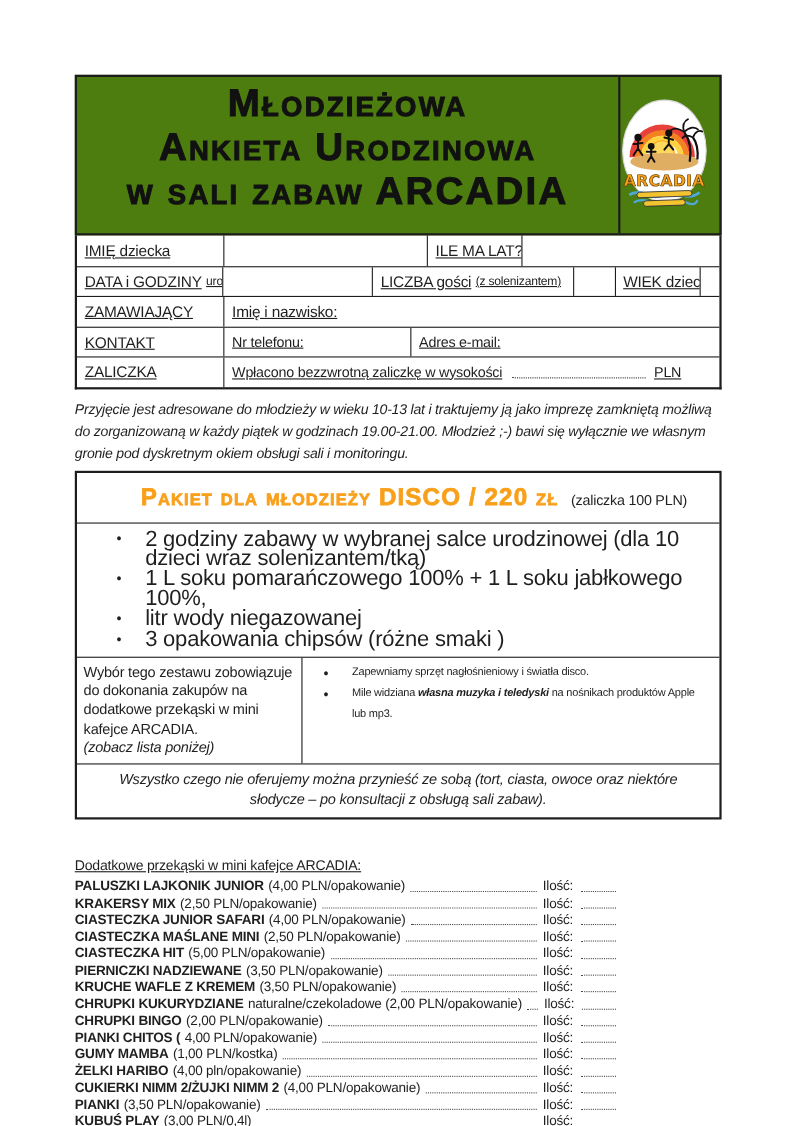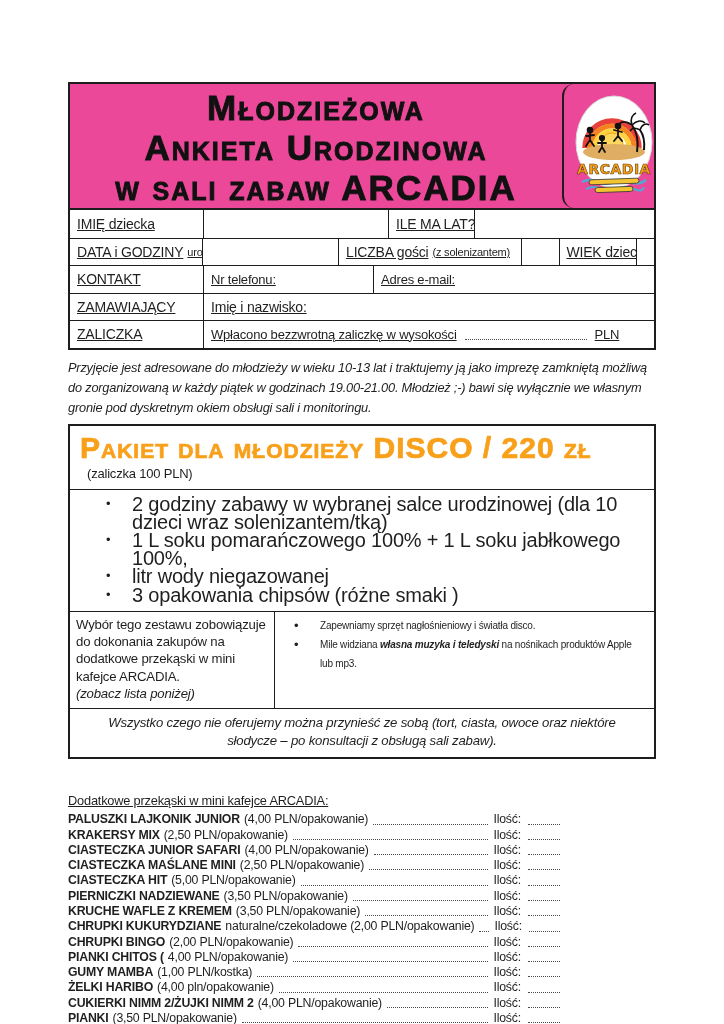--- a/index.html
+++ b/index.html
@@ -6,35 +6,35 @@
   html,body { width: 724px; height: 1024px; }
   body {
     background: #ffffff;
     font-family: "Liberation Sans", sans-serif;
     color: #1f1f1f;
     position: relative;
   }
   .content { position: absolute; left: 68px; top: 68px; width: 588px; }
 
   
-  .header-box { display: flex; border: 2px solid #1d1d1d; height: 128px; background: #ec4899; margin-top: 14px; }
+  .header-box { display: flex; border: 2px solid #1d1d1d; height: 146px; background: #4d7c0f; }
   .titles { flex: 1; text-align: center; padding-top: 4px; overflow: hidden; }
   .title-line {
     font-variant: small-caps;
     font-weight: bold;
     font-size: 35px;
     line-height: 40px;
     letter-spacing: 2px;
     -webkit-text-stroke: 0.9px #111;
     color: #111;
     white-space: nowrap;
   }
   .logo-cell {
     width: 92px; border-left: 2px solid #1d1d1d;
-    display: flex; align-items: center; justify-content: flex-end; border-radius: 12px;
+    display: flex; align-items: center; justify-content: flex-start;
   }
 
   
   .ftable { border: 2px solid #1d1d1d; border-top: none; font-size: 14px; }
   .trow { display: flex; border-top: 1.5px solid #1d1d1d; min-height: 27.5px; text-decoration: underline; }
   .trow:first-child { border-top: none; }
   .tcell {
     padding: 3px 7px; border-left: 1.5px solid #1d1d1d;
     display: flex; align-items: center; gap: 4px;
     letter-spacing: -0.2px; white-space: nowrap; overflow: hidden;
@@ -57,22 +57,22 @@
     border-bottom: 1.4px dotted #4a4a4a; margin: 0 4px;
   }
 
   
   .intro { margin-top: 8px; font-size: 12.8px; line-height: 20px; letter-spacing: -0.2px; font-style: italic; }
 
   
   .pk-box { border: 2px solid #1d1d1d; margin-top: 6px; }
   .pk-head { padding: 6px 10px 7px; }
   .pk-title {
-    font-variant: small-caps; font-weight: bold; font-size: 30px; line-height: 32px;
-    color: #F9A01B; letter-spacing: 1px; -webkit-text-stroke: 0.7px #F9A01B;
+    font-variant: small-caps; font-weight: bold; font-size: 22px; line-height: 32px;
+    color: #F9A01B; letter-spacing: 1px; margin-left: 48px; -webkit-text-stroke: 0.7px #F9A01B;
   }
   .pk-note { font-size: 13px; color: #1f1f1f; margin-left: 7px; letter-spacing: -0.2px; }
   .pk-bullets {
     list-style: none; border-top: 1.5px solid #1d1d1d;
     padding: 5px 10px 7px 62px; font-size: 20px; line-height: 18.2px; letter-spacing: -0.2px;
   }
   .pk-bullets li, .pk-right li { position: relative; }
   .pk-bullets li::before, .pk-right li::before {
     content: "\2022"; position: absolute; left: -26px; font-size: 13px;
   }
@@ -173,27 +173,27 @@
       <div class="tcell w-r2blank"></div>
       <div class="tcell w-r2l">
         <span>LICZBA gości</span>
         <span class="sm">(z solenizantem)</span>
       </div>
       <div class="tcell w-r2s"></div>
       <div class="tcell w-r2w">WIEK dzieci</div>
       <div class="tcell w-r2e"></div>
     </div>
     <div class="trow">
+      <div class="tcell w-label">ZAMAWIAJĄCY</div>
+      <div class="tcell w-rest">Imię i nazwisko:</div>
+    </div>
+    <div class="trow">
       <div class="tcell w-label">KONTAKT</div>
       <div class="tcell w-phone md">Nr telefonu:</div>
       <div class="tcell w-rest md">Adres e-mail:</div>
-    </div>
-    <div class="trow">
-      <div class="tcell w-label">ZAMAWIAJĄCY</div>
-      <div class="tcell w-rest">Imię i nazwisko:</div>
     </div>
     <div class="trow">
       <div class="tcell w-label">ZALICZKA</div>
       <div class="tcell w-rest md">
         <span>Wpłacono bezzwrotną zaliczkę w wysokości</span>
         <span class="dots-inline"></span>
         <span>PLN</span>
       </div>
     </div>
   </div>

